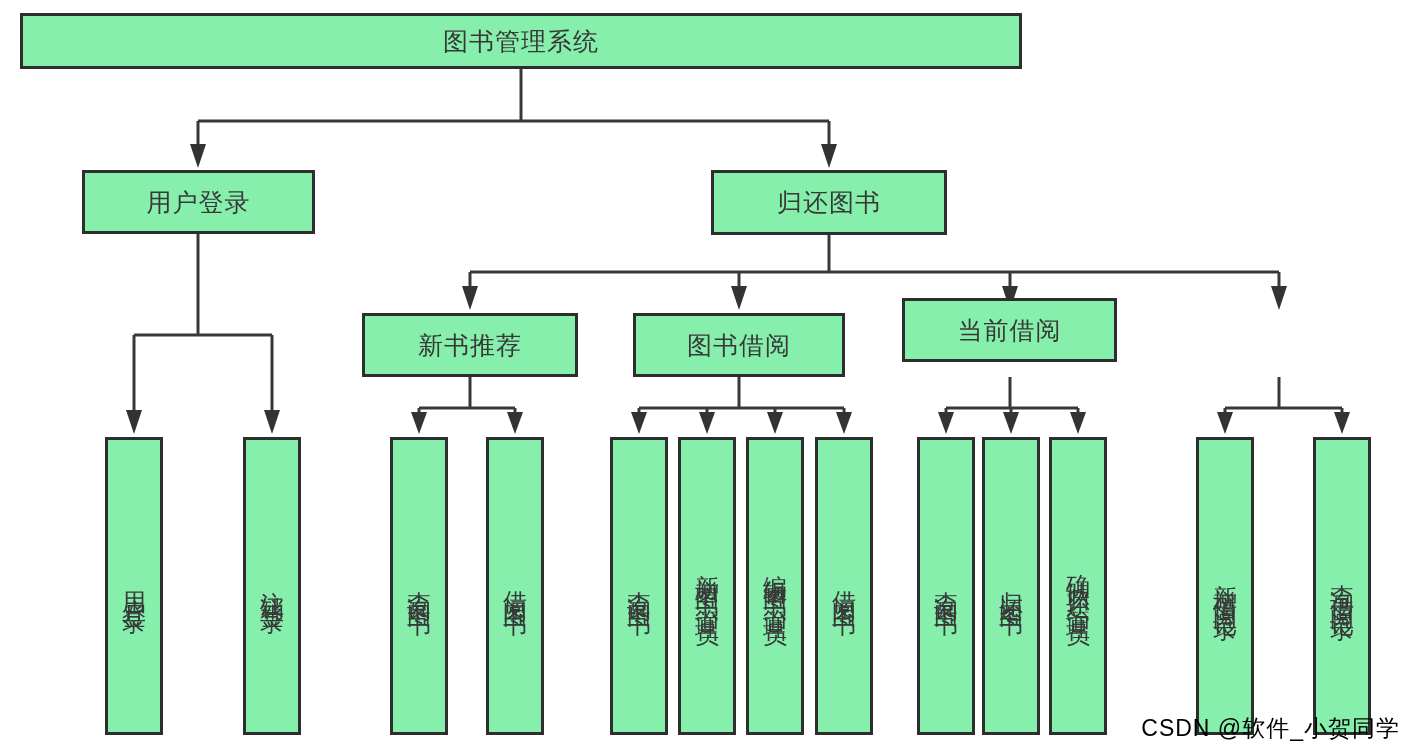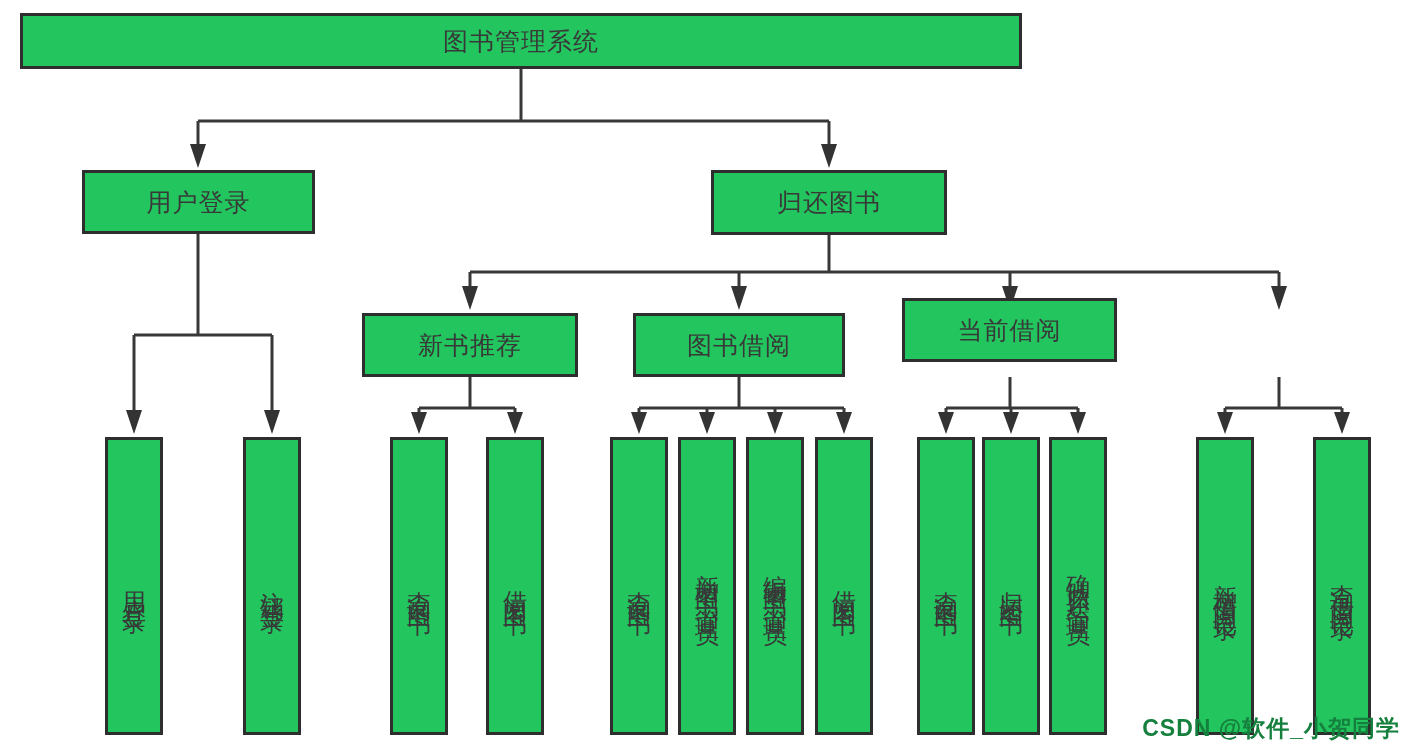--- a/index.html
+++ b/index.html
@@ -7,33 +7,33 @@
     width:1405px;height:747px;position:relative;background:#ffffff;
     font-family:"Liberation Sans","DejaVu Sans",sans-serif;
     overflow:hidden;
   }
   #diagram{position:absolute;left:0;top:0;width:1405px;height:747px;}
   svg.wires{position:absolute;left:0;top:0;width:1405px;height:747px;}
   svg.wires line{stroke:#383838;stroke-width:3;}
   svg.wires polygon{fill:#333333;stroke:none;}
   .node{
     position:absolute;box-sizing:border-box;
-    background:#22c55e;border:3px solid #2e2e2e;
+    background:#86efac;border:3px solid #2e2e2e;
     display:flex;align-items:center;justify-content:center;
     color:#383838;text-align:center;
   }
   .node.h{font-size:25px;letter-spacing:1px;white-space:nowrap;}
   .node.v{
     writing-mode:vertical-rl;text-orientation:mixed;
     font-size:24px;letter-spacing:7px;line-height:1;
     padding:6px 0;
   }
   .watermark{
     position:absolute;right:5px;bottom:3px;
-    color:#15803d;font-size:23px;letter-spacing:1px;white-space:nowrap;font-weight:bold;
+    color:#000000;font-size:23px;letter-spacing:1px;white-space:nowrap;
   }
 </style>
 </head>
 <body>
 
 <div id="diagram">
 
   <svg class="wires" viewBox="0 0 1405 747">
 
     <g>

